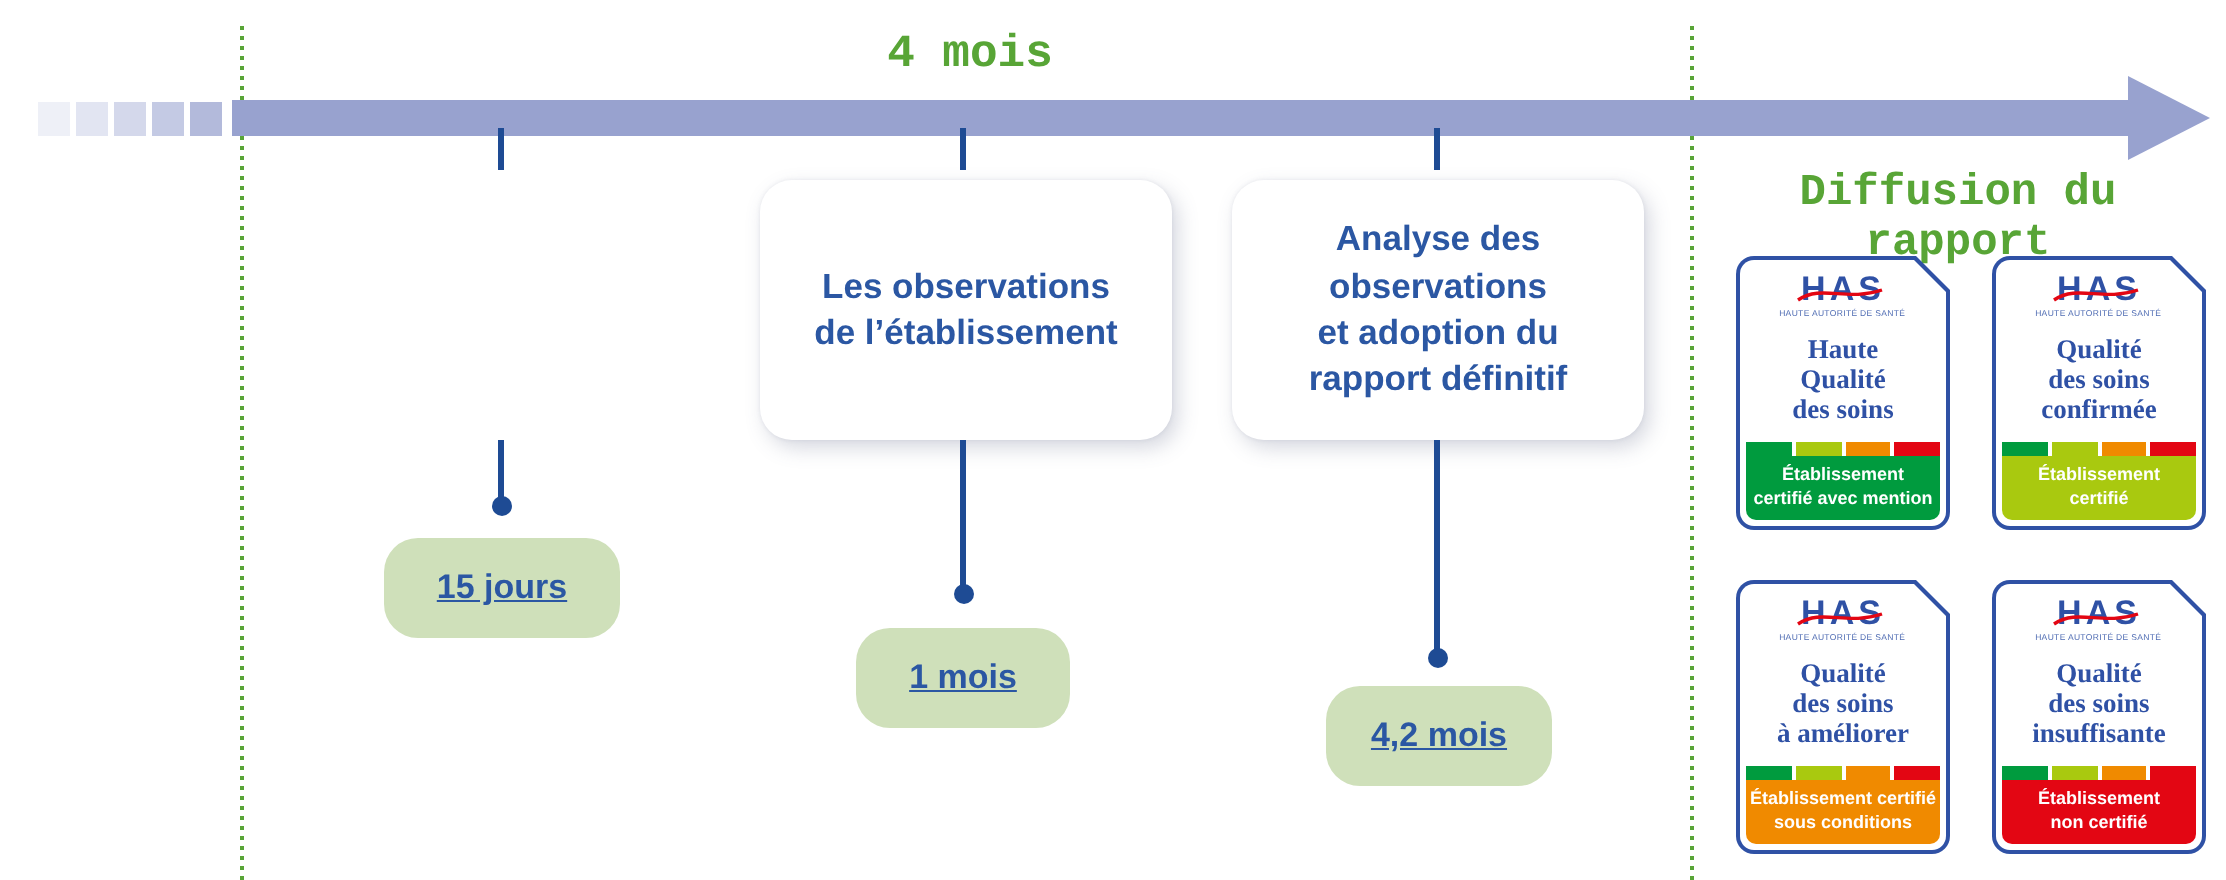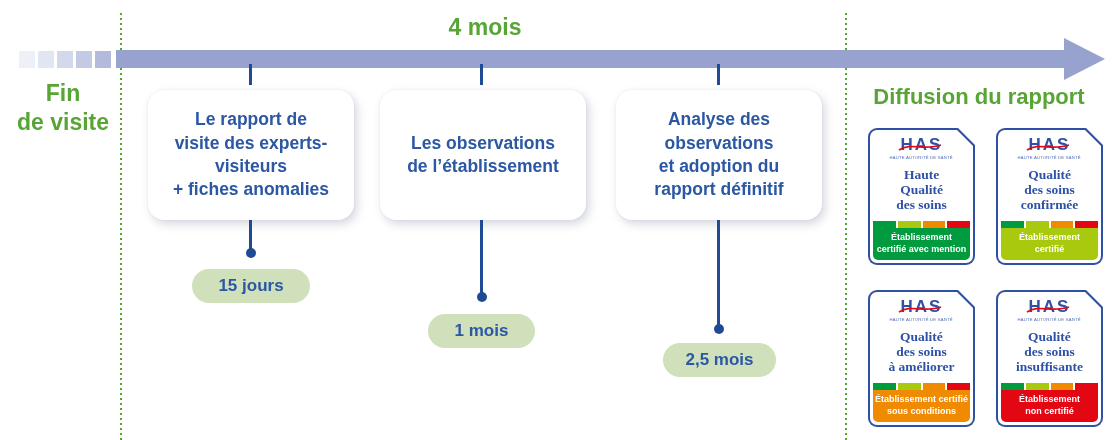--- a/index.html
+++ b/index.html
@@ -25,41 +25,41 @@
   .divider.end{left:845px;}
 
   
   .fade-sq{position:absolute;top:51px;width:16px;height:17px;background:var(--arrow);}
   .arrow-bar{position:absolute;left:116px;top:50px;width:949px;height:18px;background:var(--arrow);}
   .arrow-head{position:absolute;left:1064px;top:38px;width:0;height:0;
     border-top:21px solid transparent;border-bottom:21px solid transparent;border-left:41px solid var(--arrow);}
   .tick{position:absolute;top:64px;width:3px;height:21px;background:var(--line-blue);}
 
   
-  .g-label{position:absolute;color:var(--green);font-weight:bold;text-align:center;white-space:pre-line;}
+  .g-label{position:absolute;color:var(--green);font-weight:bold;text-align:center;white-space:pre-line;font-family:Liberation Mono, monospace;}
   .duration{left:380px;top:14px;width:210px;font-size:23px;}
   .start-label{left:6px;top:79px;width:114px;font-size:23px;line-height:1.25;}
   .end-label{left:849px;top:84px;width:260px;font-size:22px;}
 
   
   .card{position:absolute;background:#fff;border-radius:16px;
     box-shadow:3px 4px 10px rgba(90,100,130,.25),0 0 2px rgba(90,100,130,.12);
     display:flex;align-items:center;justify-content:center;text-align:center;
     color:var(--dark-blue);font-weight:bold;font-size:17.5px;line-height:1.33;white-space:pre-line;}
   .card.c1{left:148px;top:90px;width:206px;height:130px;}
   .card.c2{left:380px;top:90px;width:206px;height:130px;}
   .card.c3{left:616px;top:90px;width:206px;height:130px;}
   .card.c4{left:148px;top:359px;width:207px;height:72px;font-size:18px;}
 
   .connector{position:absolute;width:3px;background:var(--line-blue);}
   .dot{position:absolute;width:10px;height:10px;border-radius:50%;background:var(--line-blue);}
 
-  .pill{position:absolute;height:34px;background:var(--pill-bg);border-radius:17px;
+  .pill{position:absolute;height:50px;background:var(--pill-bg);border-radius:17px;
     display:flex;align-items:center;justify-content:center;
-    color:var(--dark-blue);font-weight:bold;font-size:17px;}
+    color:var(--dark-blue);font-weight:bold;font-size:17px;text-decoration:underline;}
 
   
   .badge{position:absolute;width:107px;height:137px;background:var(--badge-blue);
     border-radius:9px;clip-path:polygon(0 0,calc(100% - 17px) 0,100% 17px,100% 100%,0 100%);}
   .badge.b1{left:868px;top:128px;}
   .badge.b2{left:996px;top:128px;}
   .badge.b3{left:868px;top:290px;}
   .badge.b4{left:996px;top:290px;}
   .badge-inner{position:absolute;inset:2px;background:#fff;border-radius:7px;
     clip-path:polygon(0 0,calc(100% - 16px) 0,100% 16px,100% 100%,0 100%);
@@ -93,45 +93,39 @@
   <div class="fade-sq" style="left:57px;opacity:.42"></div>
   <div class="fade-sq" style="left:76px;opacity:.57"></div>
   <div class="fade-sq" style="left:95px;opacity:.74"></div>
   <div class="arrow-bar"></div>
   <div class="arrow-head"></div>
   <div class="tick" style="left:249px"></div>
   <div class="tick" style="left:480px"></div>
   <div class="tick" style="left:717px"></div>
 
   <div class="g-label duration">4 mois</div>
-  <div class="g-label start-label">Fin
-de visite</div>
   <div class="g-label end-label">Diffusion du rapport</div>
 
-  <div class="card c1">Le rapport de
-visite des experts-
-visiteurs
-+ fiches anomalies</div>
   <div class="card c3">Analyse des
 observations
 et adoption du
 rapport définitif</div>
   <div class="card c2">Les observations
 de l’établissement</div>
 
   <div class="connector" style="left:249px;top:220px;height:33px"></div>
   <div class="dot" style="left:246px;top:248px"></div>
   <div class="connector" style="left:480px;top:220px;height:77px"></div>
   <div class="dot" style="left:477px;top:292px"></div>
   <div class="connector" style="left:717px;top:220px;height:109px"></div>
   <div class="dot" style="left:714px;top:324px"></div>
 
   <div class="pill" style="left:192px;top:269px;width:118px">15 jours</div>
   <div class="pill" style="left:428px;top:314px;width:107px">1 mois</div>
-  <div class="pill" style="left:663px;top:343px;width:113px">2,5 mois</div>
+  <div class="pill" style="left:663px;top:343px;width:113px">4,2 mois</div>
 
   <div class="badge b1">
     <div class="badge-inner">
       <div class="has-logo"><span>HAS</span>
         <svg class="has-swoosh" viewBox="0 0 46 12">
             <path d="M2 9 C14 1 26 10 44 4" stroke="#e30613" stroke-width="1.7" fill="none"></path>
           </svg>
       </div>
       <div class="has-sub">HAUTE AUTORITÉ DE SANTÉ</div>
       <div class="badge-title">Haute

